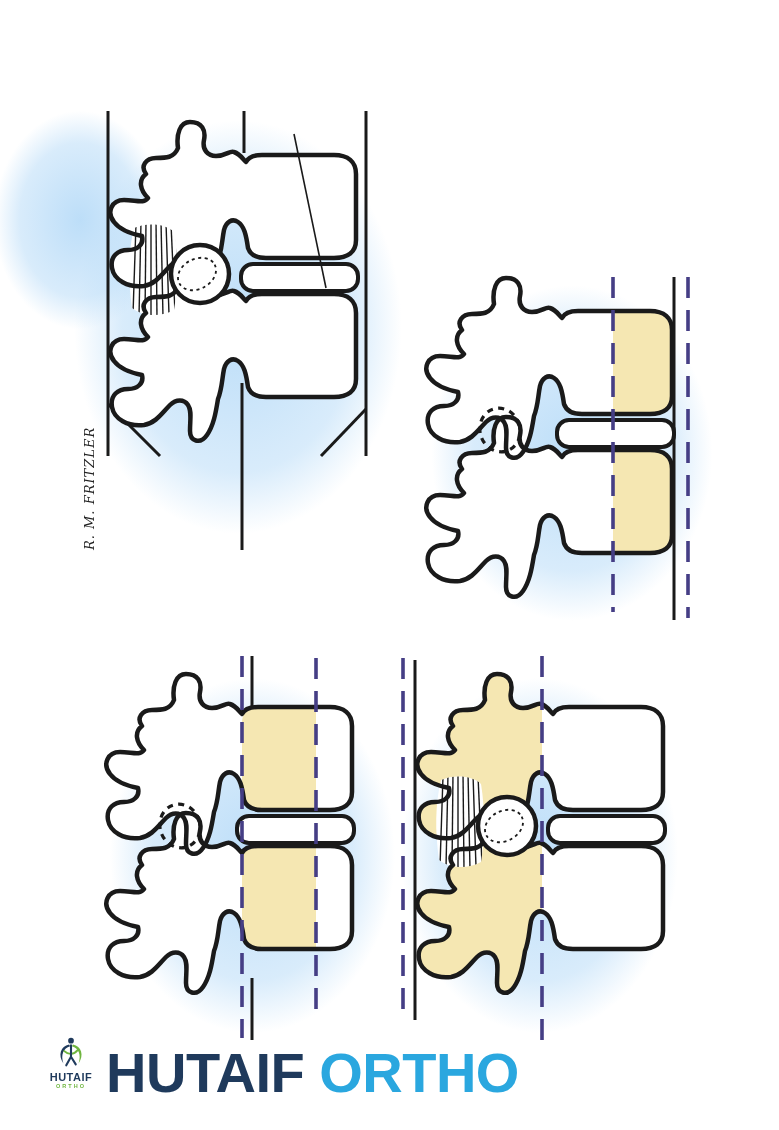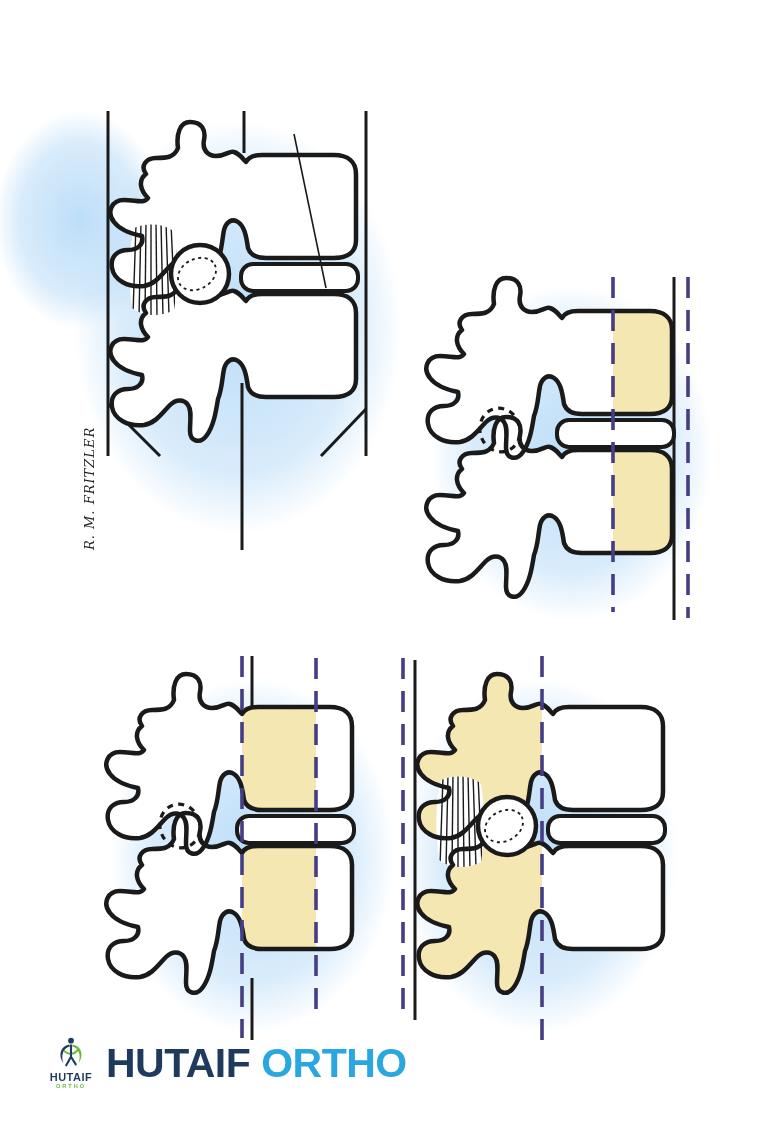--- a/index.html
+++ b/index.html
@@ -23,21 +23,21 @@
   .patch{fill:var(--c-bone,#fff);}
   .ovald{fill:none;stroke:var(--c-line,#1a1a1a);stroke-width:3.2;stroke-dasharray:6 5.5;}
   .ped{fill:var(--c-bone,#fff);stroke:var(--c-line,#1a1a1a);stroke-width:4.5;}
   .stip-edge{fill:none;stroke:var(--c-line,#1a1a1a);stroke-width:1.8;stroke-dasharray:3 3.5;}
   .sig{font-family:"DejaVu Serif",serif;font-style:italic;font-size:13px;letter-spacing:1px;fill:#222;}
   
   .logo-block{position:absolute;left:38px;top:1034px;width:66px;text-align:center;}
   .logo-icon{display:block;margin:0 auto;}
   .logo-small-title{font-weight:700;font-size:11px;letter-spacing:.5px;color:var(--c-logo-navy,#1f3a5c);line-height:11px;}
   .logo-small-sub{font-weight:700;font-size:5.5px;letter-spacing:2px;color:var(--c-logo-green,#6fb53f);line-height:7px;}
-  .wordmark{position:absolute;left:106px;top:1040px;font-weight:700;font-size:41px;letter-spacing:-.5px;white-space:nowrap;}
+  .wordmark{position:absolute;left:106px;top:1040px;font-weight:700;font-size:56px;letter-spacing:-.5px;white-space:nowrap;}
   .wm-main{color:var(--c-logo-navy,#1f3a5c);}
   .wm-accent{color:var(--c-logo-cyan,#2aa7df);}
 </style>
 </head>
 <body>
 
 <div class="page">
 
   <div class="glow" style="left:28px;top:62px;width:420px;height:530px;"></div>
   <div class="glow" style="left:-30px;top:80px;width:220px;height:280px;"></div>

